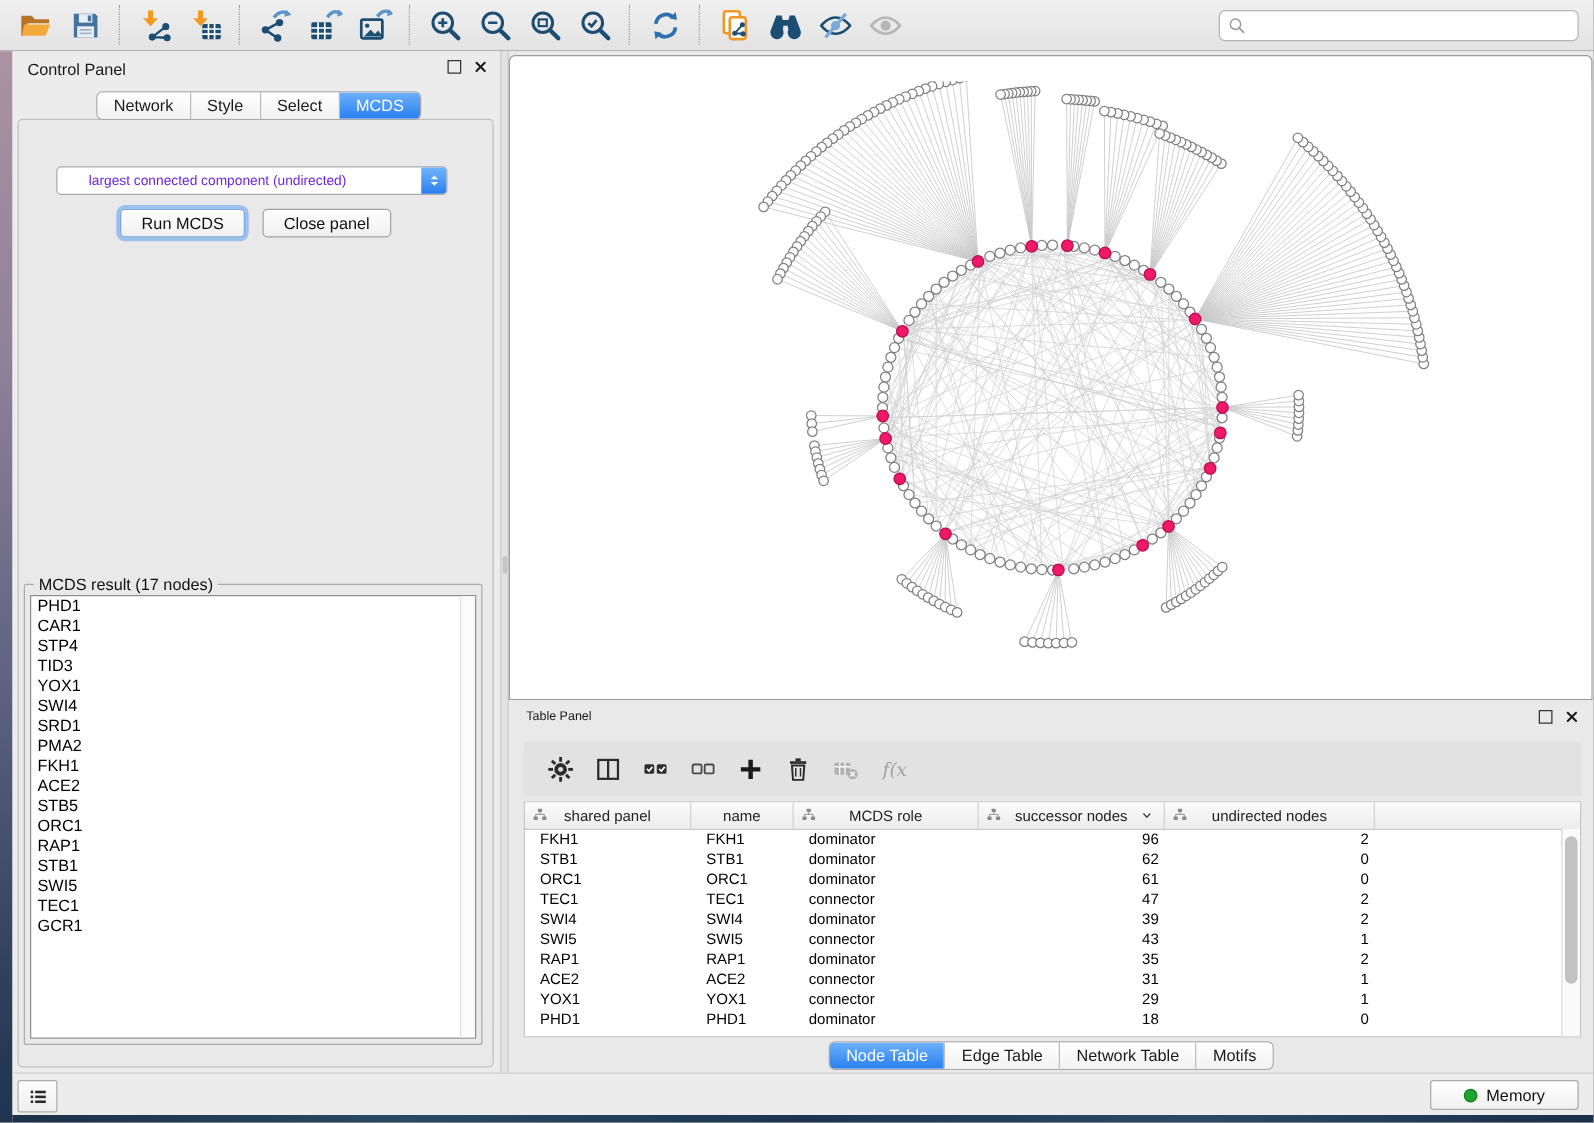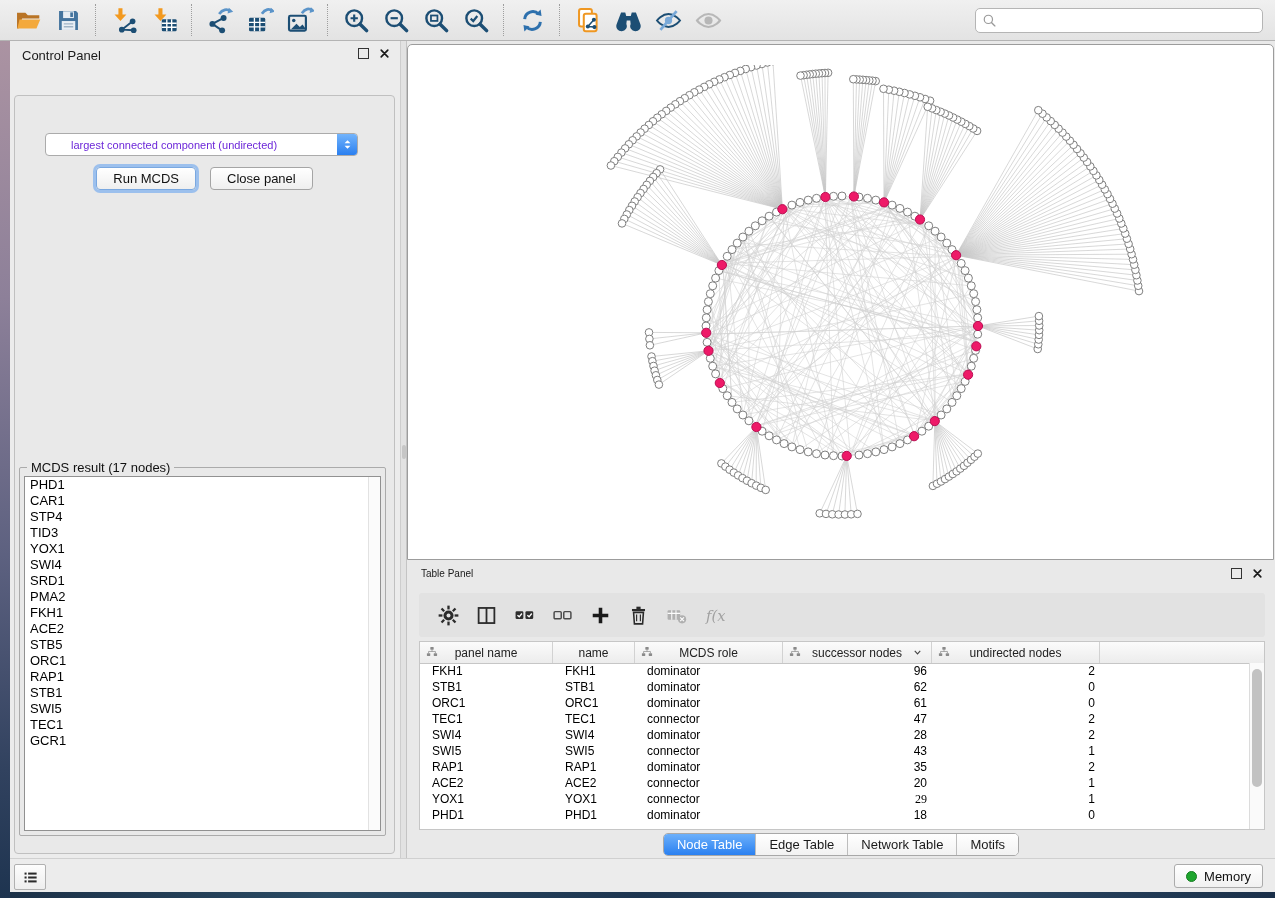--- a/index.html
+++ b/index.html
@@ -89,21 +89,21 @@
   .td.num{text-align:right;padding-right:5px;}
   .vscroll{position:absolute;right:0;top:21px;width:14px;bottom:0;background:#fafafa;border-left:1px solid #dcdcdc;}
   .vscroll .thumb{position:absolute;left:2px;right:2px;top:6px;height:118px;background:#c2c2c2;border-radius:5px;}
   .tp-tabs{position:absolute;left:0;top:792px;width:868px;display:flex;justify-content:center;align-items:flex-end;}
   
   .statusbar{position:absolute;left:10px;top:858px;width:1265px;height:33px;background:#ececec;
     border-top:1px solid #d0d0d0;}
   .listbtn{position:absolute;left:4px;top:5px;width:30px;height:24px;background:linear-gradient(#fdfdfd,#eee);
     border:1px solid #b0b0b0;border-radius:2px;display:flex;align-items:center;justify-content:center;cursor:pointer;}
   .membtn{position:absolute;right:12px;top:5px;height:24px;display:flex;align-items:center;gap:7px;
-    background:linear-gradient(#ffffff,#f1f1f1);border:1px solid #ababab;border-radius:3px;padding:0 11px;cursor:pointer;}
+    background:linear-gradient(#ffffff,#f1f1f1);border:1px solid #ababab;border-radius:3px;padding:0 26px;cursor:pointer;}
   .memdot{width:11px;height:11px;border-radius:50%;background:#1ea52d;border:1px solid #157d21;box-sizing:border-box;}
   .membtn span.lbl{font-size:13px;color:#111;}
 </style>
 </head>
 <body>
 
 <div id="app">
 
   <div class="toolbar">
     <div style="display:flex;align-items:center;">
@@ -292,20 +292,26 @@
   <div class="cpanel">
     <div class="panel-title">Control Panel</div>
     <div class="wbtns">
       <span class="float-btn"></span>
       <span class="close-btn">
           <svg width="11" height="11" viewBox="0 0 20 20">
             <path d="M4 4l12 12M16 4L4 16" stroke="#1a1a1a" stroke-width="3" stroke-linecap="round"></path>
           </svg>
         </span>
     </div>
+    <div class="cp-tabs seg">
+        <div class="stab">Network</div>
+        <div class="stab">Style</div>
+        <div class="stab">Select</div>
+        <div class="stab sel">MCDS</div>
+      </div>
     <div class="tabpane">
       <div class="mac-select">
         <span class="val">largest connected component (undirected)</span>
         <span class="step">
             <svg width="13" height="15" viewBox="0 0 20 20">
               <path d="M5.5 8.2L10 3.6l4.5 4.6zM5.5 11.8L10 16.4l4.5-4.6z" fill="#fff"></path>
             </svg>
           </span>
       </div>
       <div class="btnrow">
@@ -1135,21 +1141,21 @@
       <div class="thead">
           <div class="th" style="width: 133px;">
             <span class="colicon"><svg width="12" height="12" viewBox="0 0 20 20">
                 <g fill="#8a8a8a">
                   <rect x="7.2" y="1.5" width="5.6" height="4.6" rx="0.8"></rect>
                   <rect x="1.5" y="12" width="5.6" height="4.6" rx="0.8"></rect>
                   <rect x="12.9" y="12" width="5.6" height="4.6" rx="0.8"></rect>
                 </g>
                 <path d="M10 6.1v3M4.3 12V9.1h11.4V12" fill="none" stroke="#8a8a8a" stroke-width="1.2"></path>
               </svg></span>
-            <span>panel name</span>
+            <span>shared panel</span>
           </div>
           <div class="th" style="width: 82px;">
             <span>name</span>
           </div>
           <div class="th" style="width: 148px;">
             <span class="colicon"><svg width="12" height="12" viewBox="0 0 20 20">
                 <g fill="#8a8a8a">
                   <rect x="7.2" y="1.5" width="5.6" height="4.6" rx="0.8"></rect>
                   <rect x="1.5" y="12" width="5.6" height="4.6" rx="0.8"></rect>
                   <rect x="12.9" y="12" width="5.6" height="4.6" rx="0.8"></rect>
@@ -1211,49 +1217,49 @@
             <div class="td" style="width: 133px;">TEC1</div>
             <div class="td" style="width: 82px;">TEC1</div>
             <div class="td" style="width: 148px;">connector</div>
             <div class="td num" style="width: 149px;">47</div>
             <div class="td num" style="width: 168px;">2</div>
           </div>
           <div class="tr">
             <div class="td" style="width: 133px;">SWI4</div>
             <div class="td" style="width: 82px;">SWI4</div>
             <div class="td" style="width: 148px;">dominator</div>
-            <div class="td num" style="width: 149px;">28</div>
+            <div class="td num" style="width: 149px;">39</div>
             <div class="td num" style="width: 168px;">2</div>
           </div>
           <div class="tr">
             <div class="td" style="width: 133px;">SWI5</div>
             <div class="td" style="width: 82px;">SWI5</div>
             <div class="td" style="width: 148px;">connector</div>
             <div class="td num" style="width: 149px;">43</div>
             <div class="td num" style="width: 168px;">1</div>
           </div>
           <div class="tr">
             <div class="td" style="width: 133px;">RAP1</div>
             <div class="td" style="width: 82px;">RAP1</div>
             <div class="td" style="width: 148px;">dominator</div>
             <div class="td num" style="width: 149px;">35</div>
             <div class="td num" style="width: 168px;">2</div>
           </div>
           <div class="tr">
             <div class="td" style="width: 133px;">ACE2</div>
             <div class="td" style="width: 82px;">ACE2</div>
             <div class="td" style="width: 148px;">connector</div>
-            <div class="td num" style="width: 149px;">20</div>
+            <div class="td num" style="width: 149px;">31</div>
             <div class="td num" style="width: 168px;">1</div>
           </div>
           <div class="tr">
             <div class="td" style="width: 133px;">YOX1</div>
             <div class="td" style="width: 82px;">YOX1</div>
             <div class="td" style="width: 148px;">connector</div>
-            <div class="td num" style="width: 149px; font-family: Liberation Serif, serif;">29</div>
+            <div class="td num" style="width: 149px;">29</div>
             <div class="td num" style="width: 168px;">1</div>
           </div>
           <div class="tr">
             <div class="td" style="width: 133px;">PHD1</div>
             <div class="td" style="width: 82px;">PHD1</div>
             <div class="td" style="width: 148px;">dominator</div>
             <div class="td num" style="width: 149px;">18</div>
             <div class="td num" style="width: 168px;">0</div>
           </div>
         </div>

